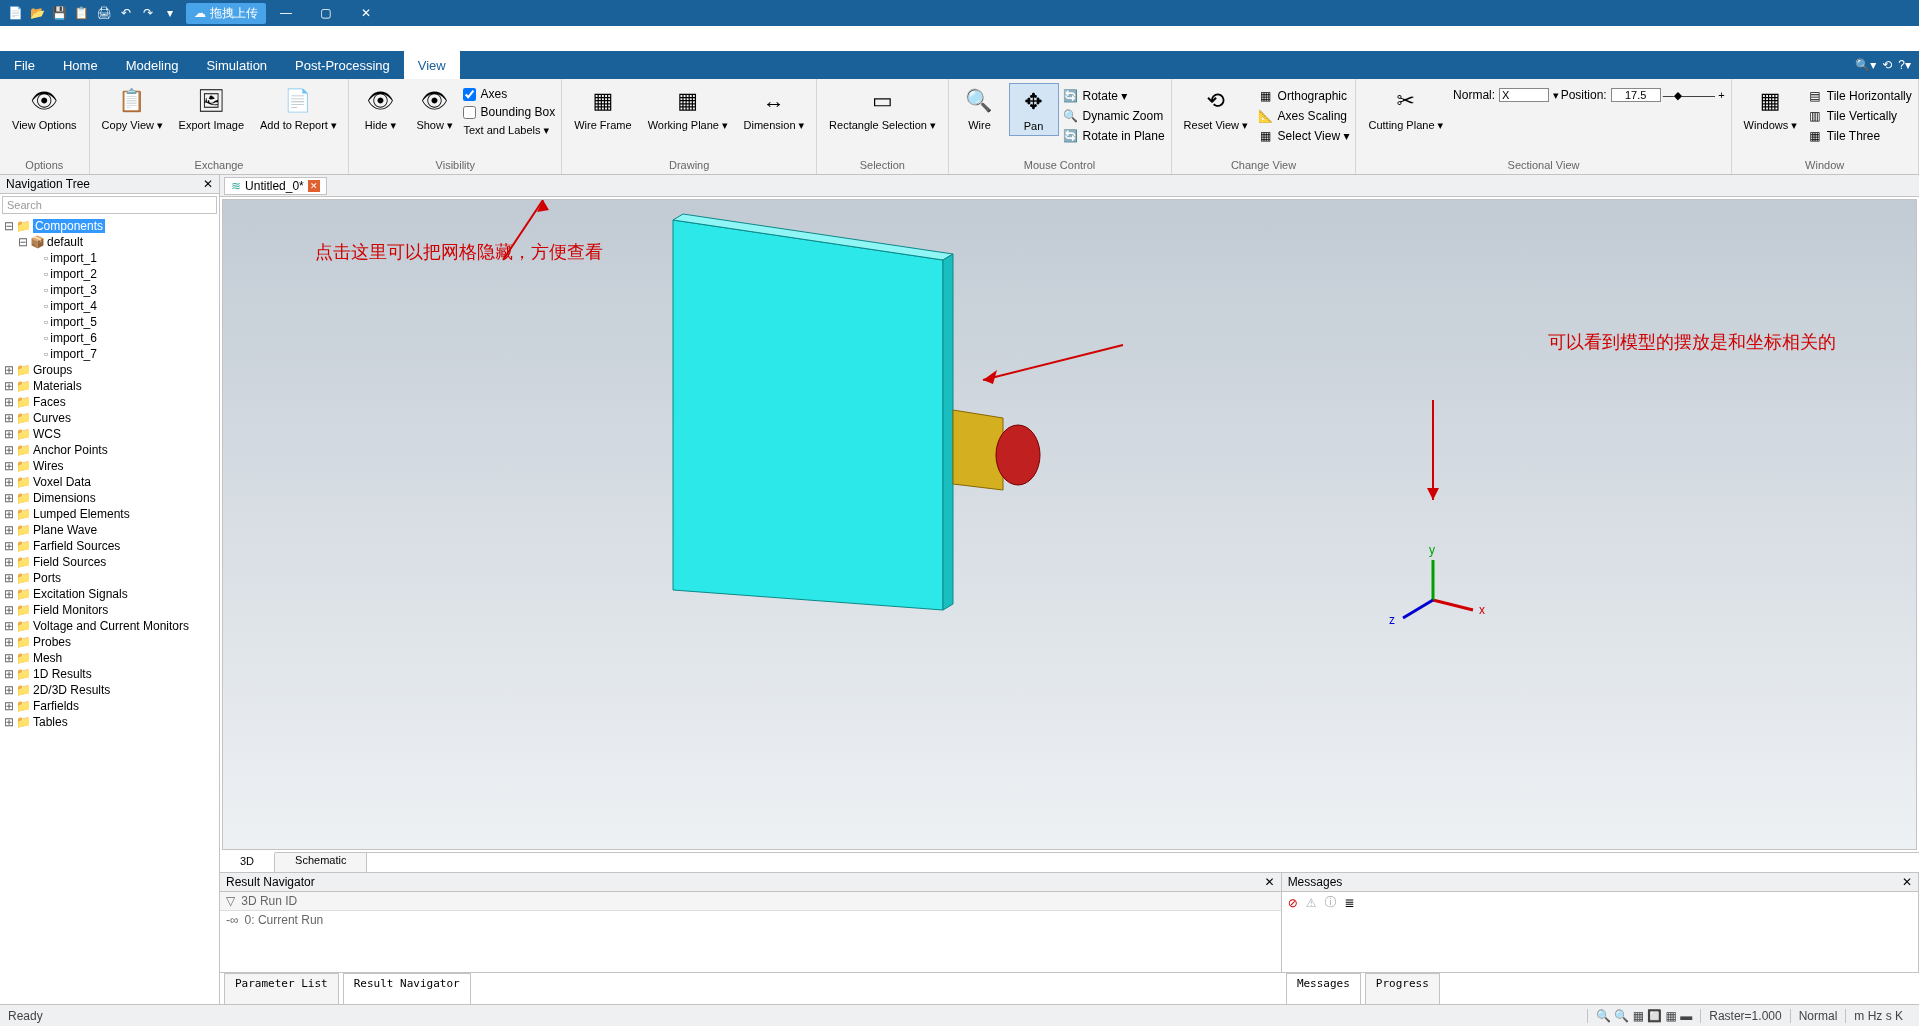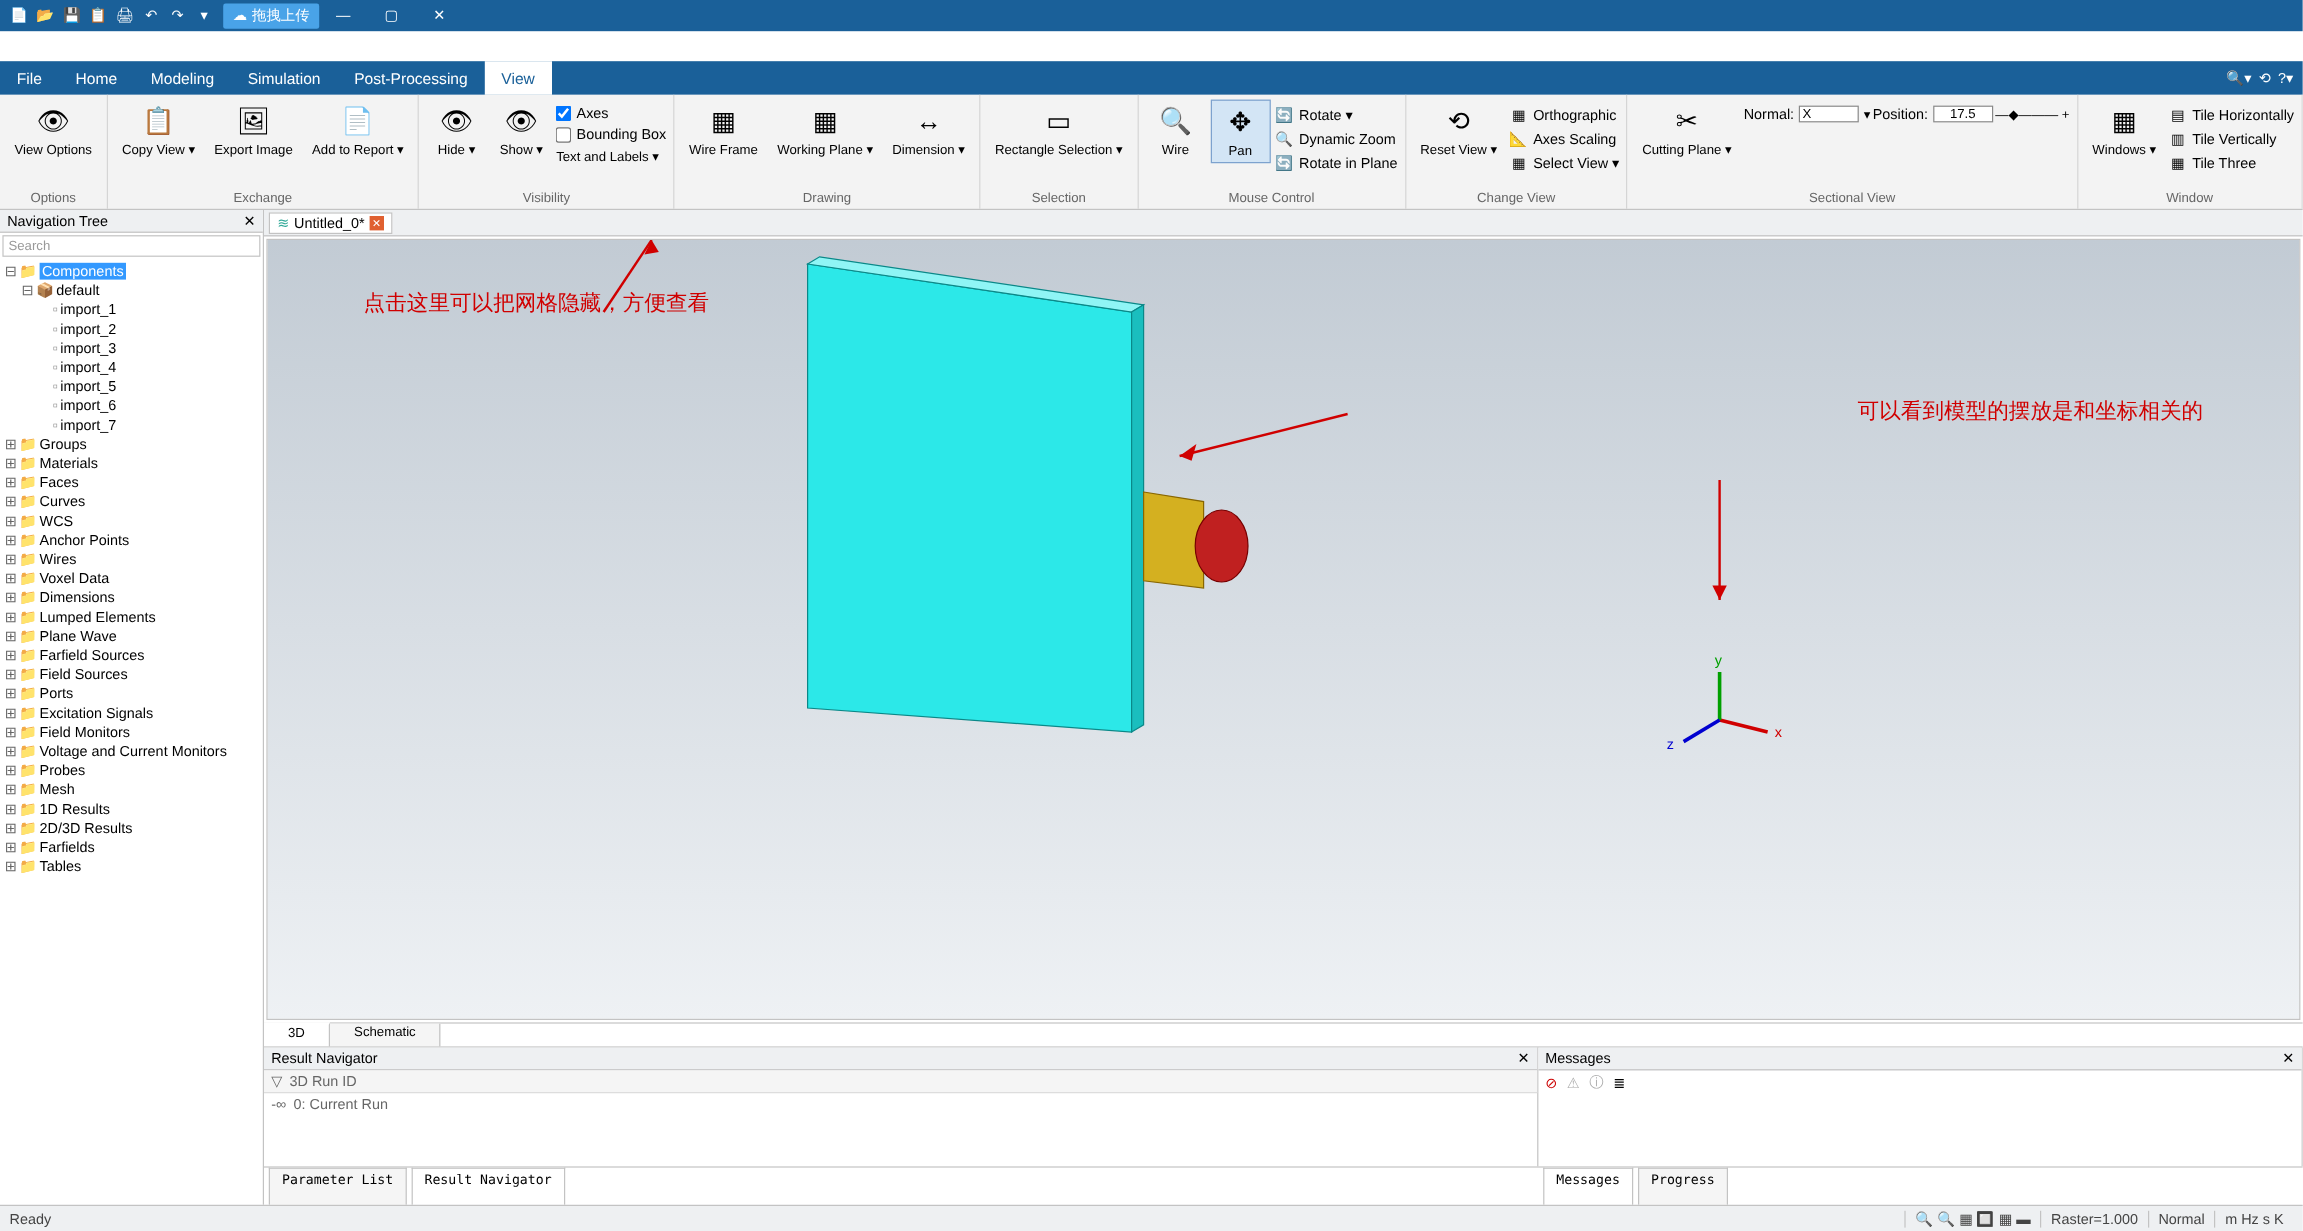--- a/index.html
+++ b/index.html
@@ -339,21 +339,21 @@
   <div class="main">
     <div class="doctabs">
       <div class="doctab">
         <span style="color:#3a9">≋</span>
         <span>Untitled_0*</span>
         <span class="closex">✕</span>
       </div>
     </div>
 
     <div class="viewport">
-      <div class="annot" style="top:40px;left:80px">点击这里可以把网格隐藏，方便查看</div>
+      <div class="annot" style="top:40px;left:92px">点击这里可以把网格隐藏，方便查看</div>
       <div class="annot" style="top:130px;right:80px">可以看到模型的摆放是和坐标相关的</div>
       <svg width="100%" height="100%" style="position:absolute;top:0;left:0">
         <line x1="280" y1="60" x2="320" y2="0" stroke="#d00000" stroke-width="2"></line>
         <polygon points="320,0 314,12 326,10" fill="#d00000"></polygon>
         <line x1="900" y1="145" x2="760" y2="180" stroke="#d00000" stroke-width="2"></line>
         <polygon points="760,180 774,170 770,184" fill="#d00000"></polygon>
 
         <polygon points="450,20 720,60 720,410 450,390" fill="#2ce8e8" stroke="#0a8888"></polygon>
         <polygon points="450,20 460,14 730,54 720,60" fill="#8ff5f5" stroke="#0a8888"></polygon>
         <polygon points="720,60 730,54 730,404 720,410" fill="#1abebe" stroke="#0a8888"></polygon>

